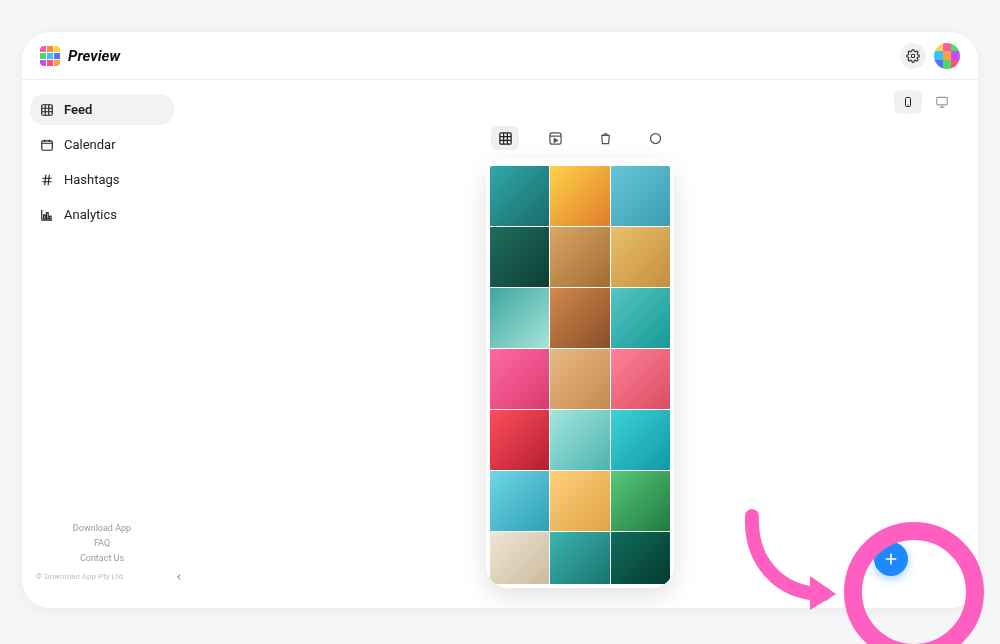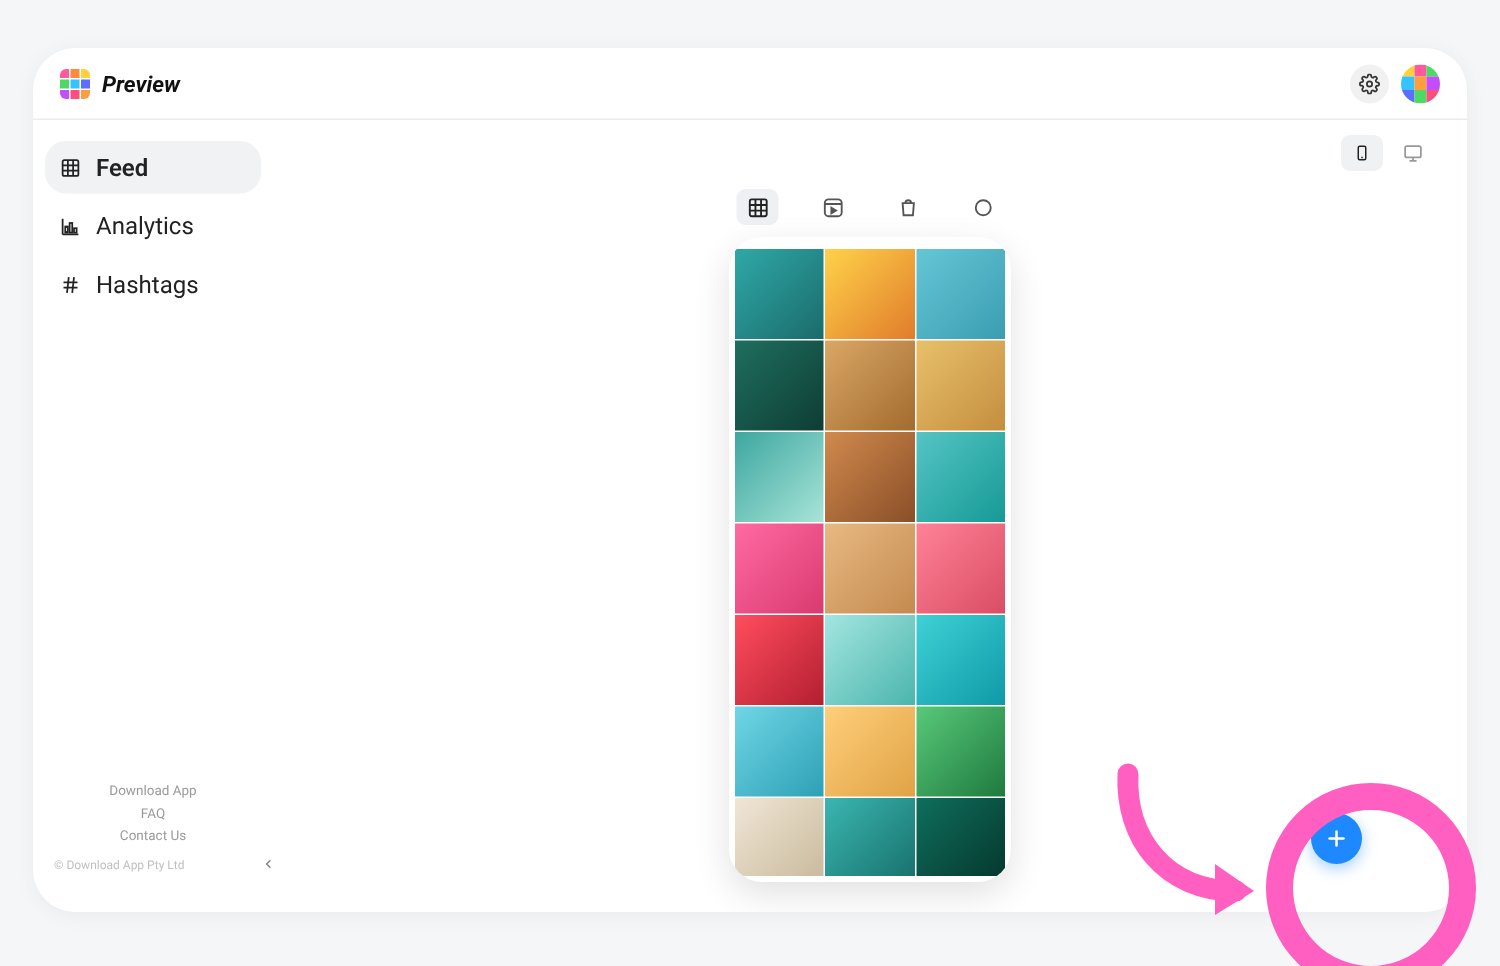--- a/index.html
+++ b/index.html
@@ -43,21 +43,21 @@
   .avatar span:nth-child(6){background:#c44dff;}
   .avatar span:nth-child(7){background:#5d6dff;}
   .avatar span:nth-child(8){background:#4cd964;}
   .avatar span:nth-child(9){background:#ff4d7e;}
 
   .body { display:flex; height:calc(100% - 48px); }
   .sidebar { width:160px; padding:14px 8px; display:flex; flex-direction:column; }
   .nav { display:flex; flex-direction:column; gap:4px; }
   .nav-item {
     display:flex; align-items:center; gap:10px; padding:8px 10px; border-radius:14px; cursor:pointer;
-    font-size:16px; color:#222;
+    font-size:13px; color:#222;
   }
   .nav-item.active { background:#f1f2f4; font-weight:600; }
   .nav-icon { width:14px; height:14px; display:flex; align-items:center; justify-content:center; color:#222; }
   .nav-icon svg { width:14px; height:14px; }
   .sidebar-footer { margin-top:auto; padding:0 6px 10px 6px; font-size:9px; color:#9a9a9a; line-height:1.7; }
   .sidebar-footer .link{ cursor:pointer; display:block;text-align:center;}
   .sidebar-copy { font-size:8px; color:#c0c0c0; margin-top:4px;}
   .collapse-caret { position:absolute; left:152px; bottom:22px; color:#888; cursor:pointer; font-size:14px;}
 
   .main { flex:1; position:relative; }
@@ -180,39 +180,50 @@
                   <line x1="15" y1="3" x2="15" y2="21"></line>
                   <line x1="3" y1="9" x2="21" y2="9"></line>
                   <line x1="3" y1="15" x2="21" y2="15"></line>
                 </svg>
             </span>
             <span>Feed</span>
           </div>
           <div class="nav-item">
             <span class="nav-icon">
               <svg viewBox="0 0 24 24" fill="none" stroke="#222" stroke-width="2">
-                  <line x1="3" y1="3" x2="3" y2="21"></line>
-                  <line x1="3" y1="21" x2="21" y2="21"></line>
-                  <rect x="6" y="12" width="3" height="7"></rect>
-                  <rect x="11" y="8" width="3" height="11"></rect>
-                  <rect x="16" y="14" width="3" height="5"></rect>
+                  <rect x="3" y="5" width="18" height="16" rx="2"></rect>
+                  <line x1="3" y1="9" x2="21" y2="9"></line>
+                  <line x1="8" y1="3" x2="8" y2="7"></line>
+                  <line x1="16" y1="3" x2="16" y2="7"></line>
                 </svg>
             </span>
-            <span>Analytics</span>
+            <span>Calendar</span>
           </div>
           <div class="nav-item">
             <span class="nav-icon">
               <svg viewBox="0 0 24 24" fill="none" stroke="#222" stroke-width="2">
                   <line x1="4" y1="9" x2="20" y2="9"></line>
                   <line x1="4" y1="15" x2="20" y2="15"></line>
                   <line x1="10" y1="3" x2="8" y2="21"></line>
                   <line x1="16" y1="3" x2="14" y2="21"></line>
                 </svg>
             </span>
             <span>Hashtags</span>
+          </div>
+          <div class="nav-item">
+            <span class="nav-icon">
+              <svg viewBox="0 0 24 24" fill="none" stroke="#222" stroke-width="2">
+                  <line x1="3" y1="3" x2="3" y2="21"></line>
+                  <line x1="3" y1="21" x2="21" y2="21"></line>
+                  <rect x="6" y="12" width="3" height="7"></rect>
+                  <rect x="11" y="8" width="3" height="11"></rect>
+                  <rect x="16" y="14" width="3" height="5"></rect>
+                </svg>
+            </span>
+            <span>Analytics</span>
           </div>
         </div>
         <div class="sidebar-footer">
           <span class="link">Download App</span>
           <span class="link">FAQ</span>
           <span class="link">Contact Us</span>
           <div class="sidebar-copy">© Download App Pty Ltd</div>
         </div>
       </div>
 

